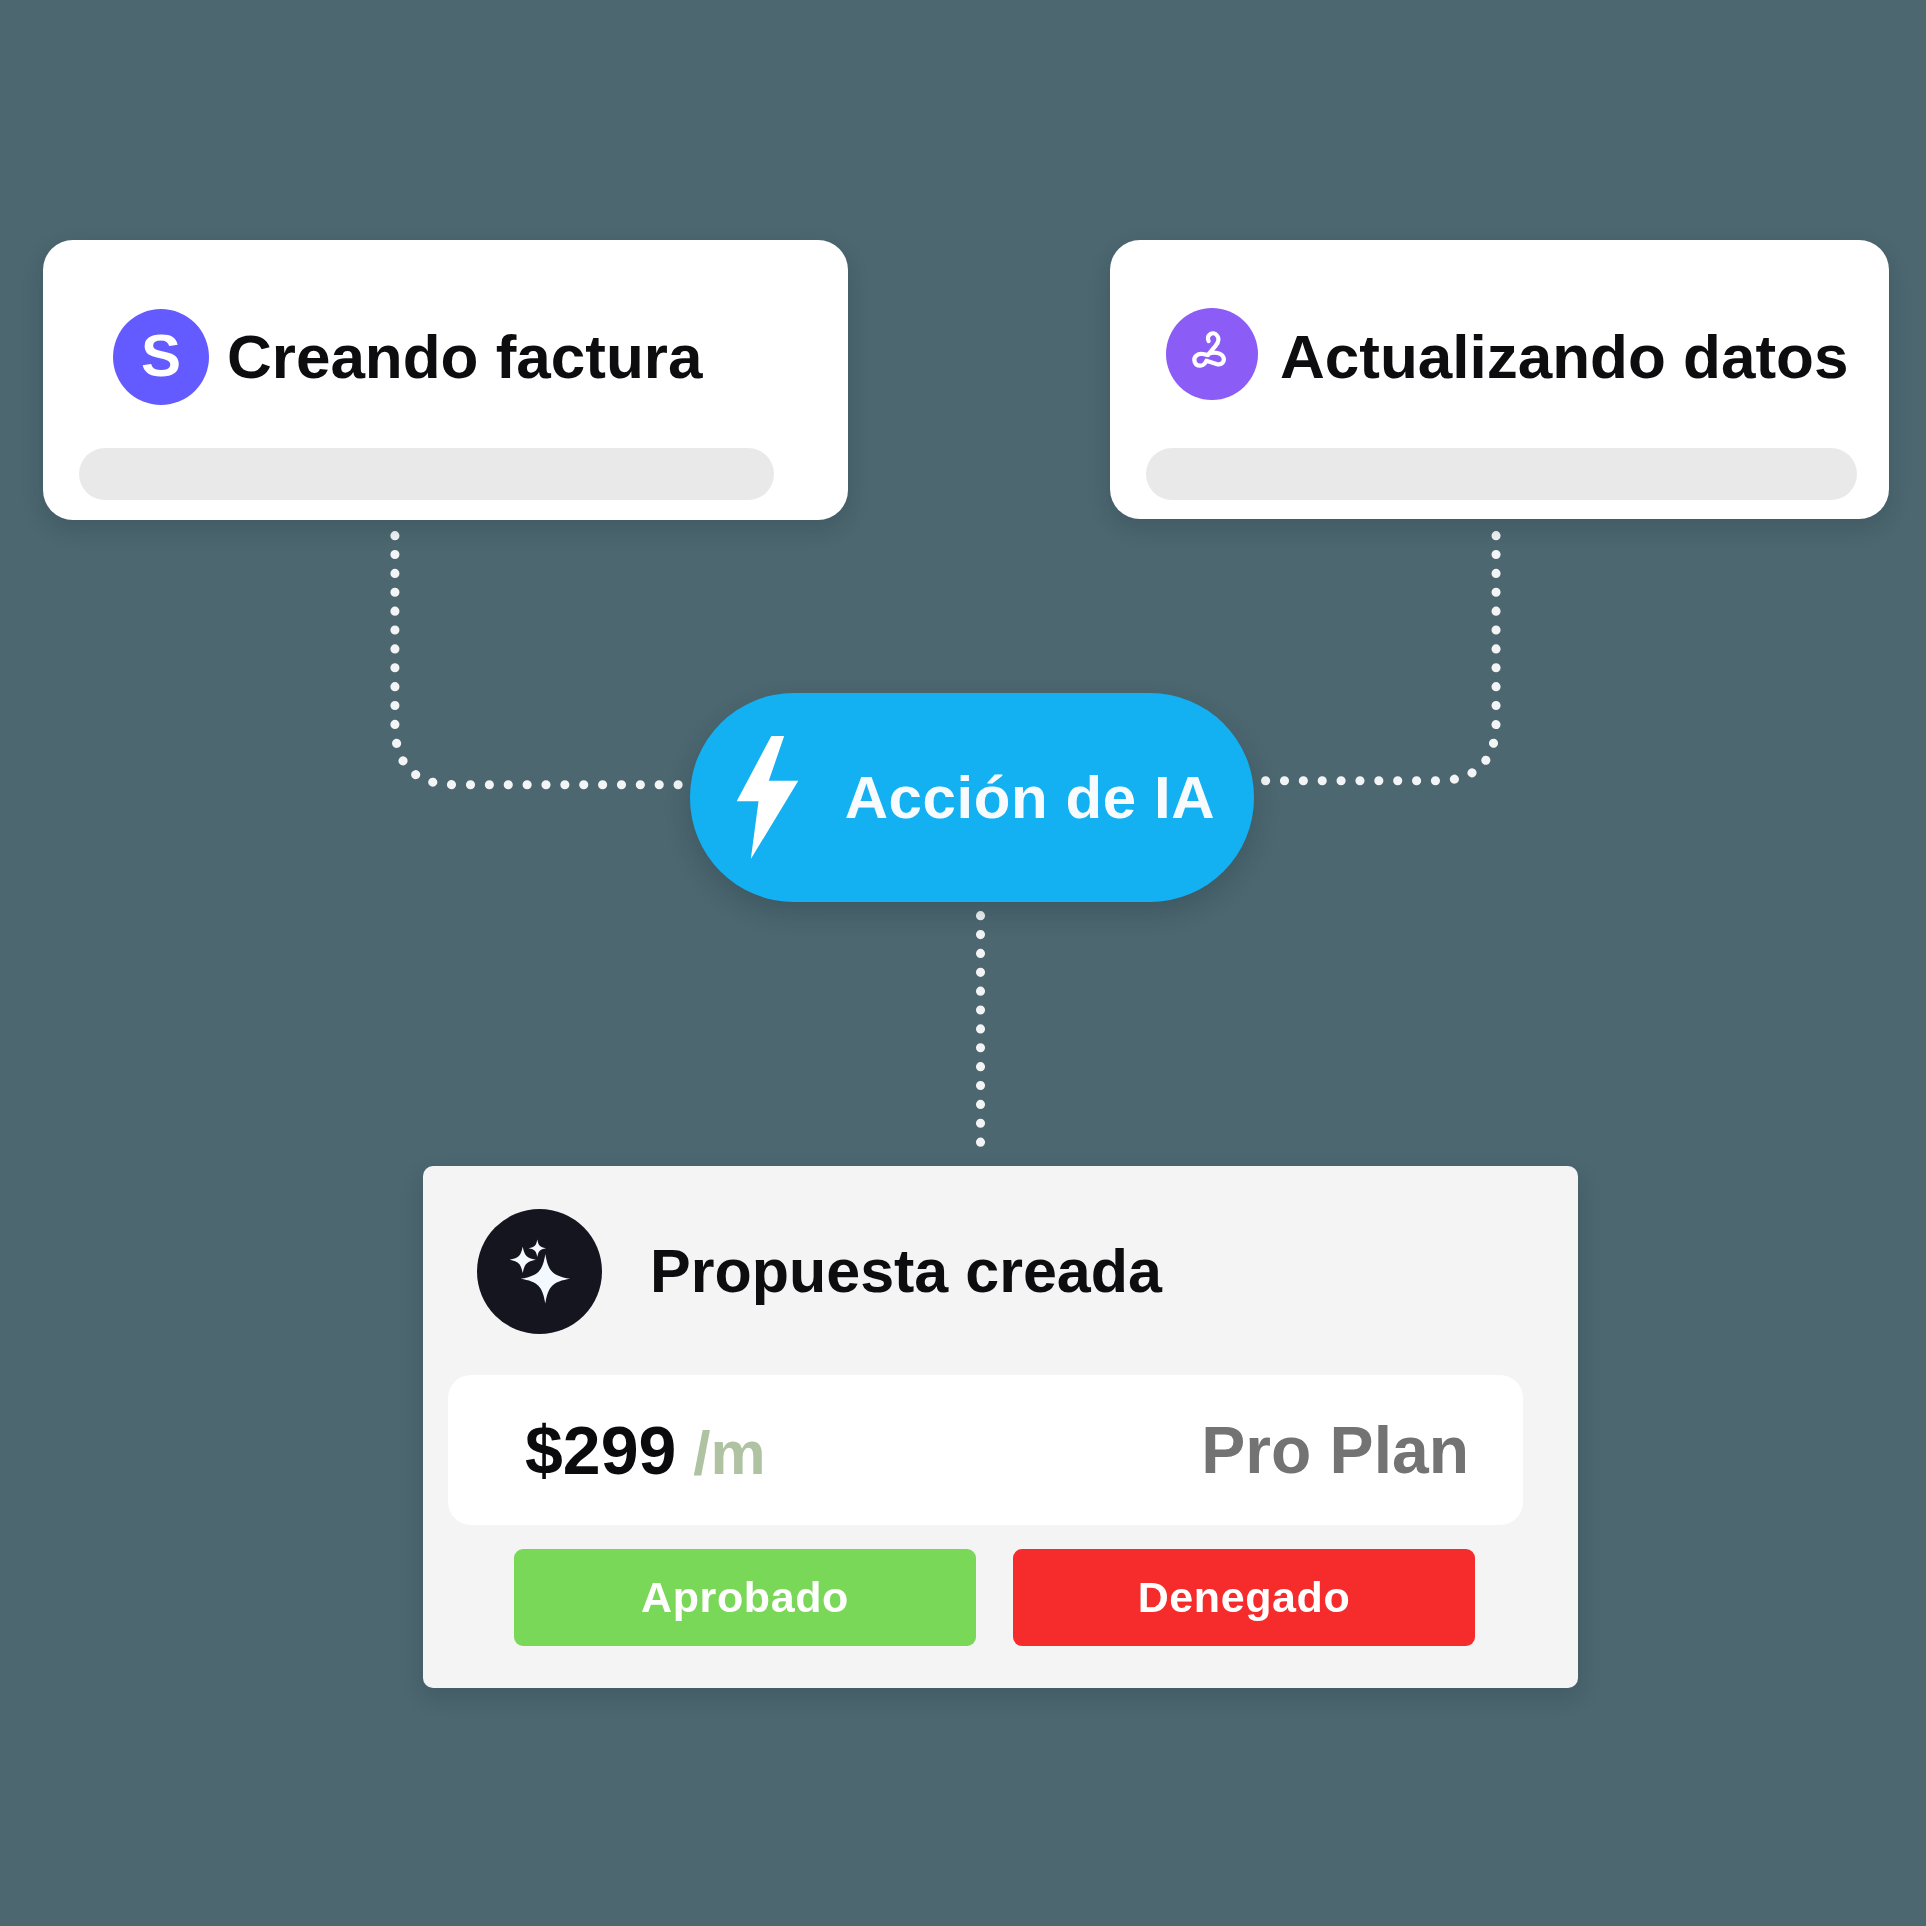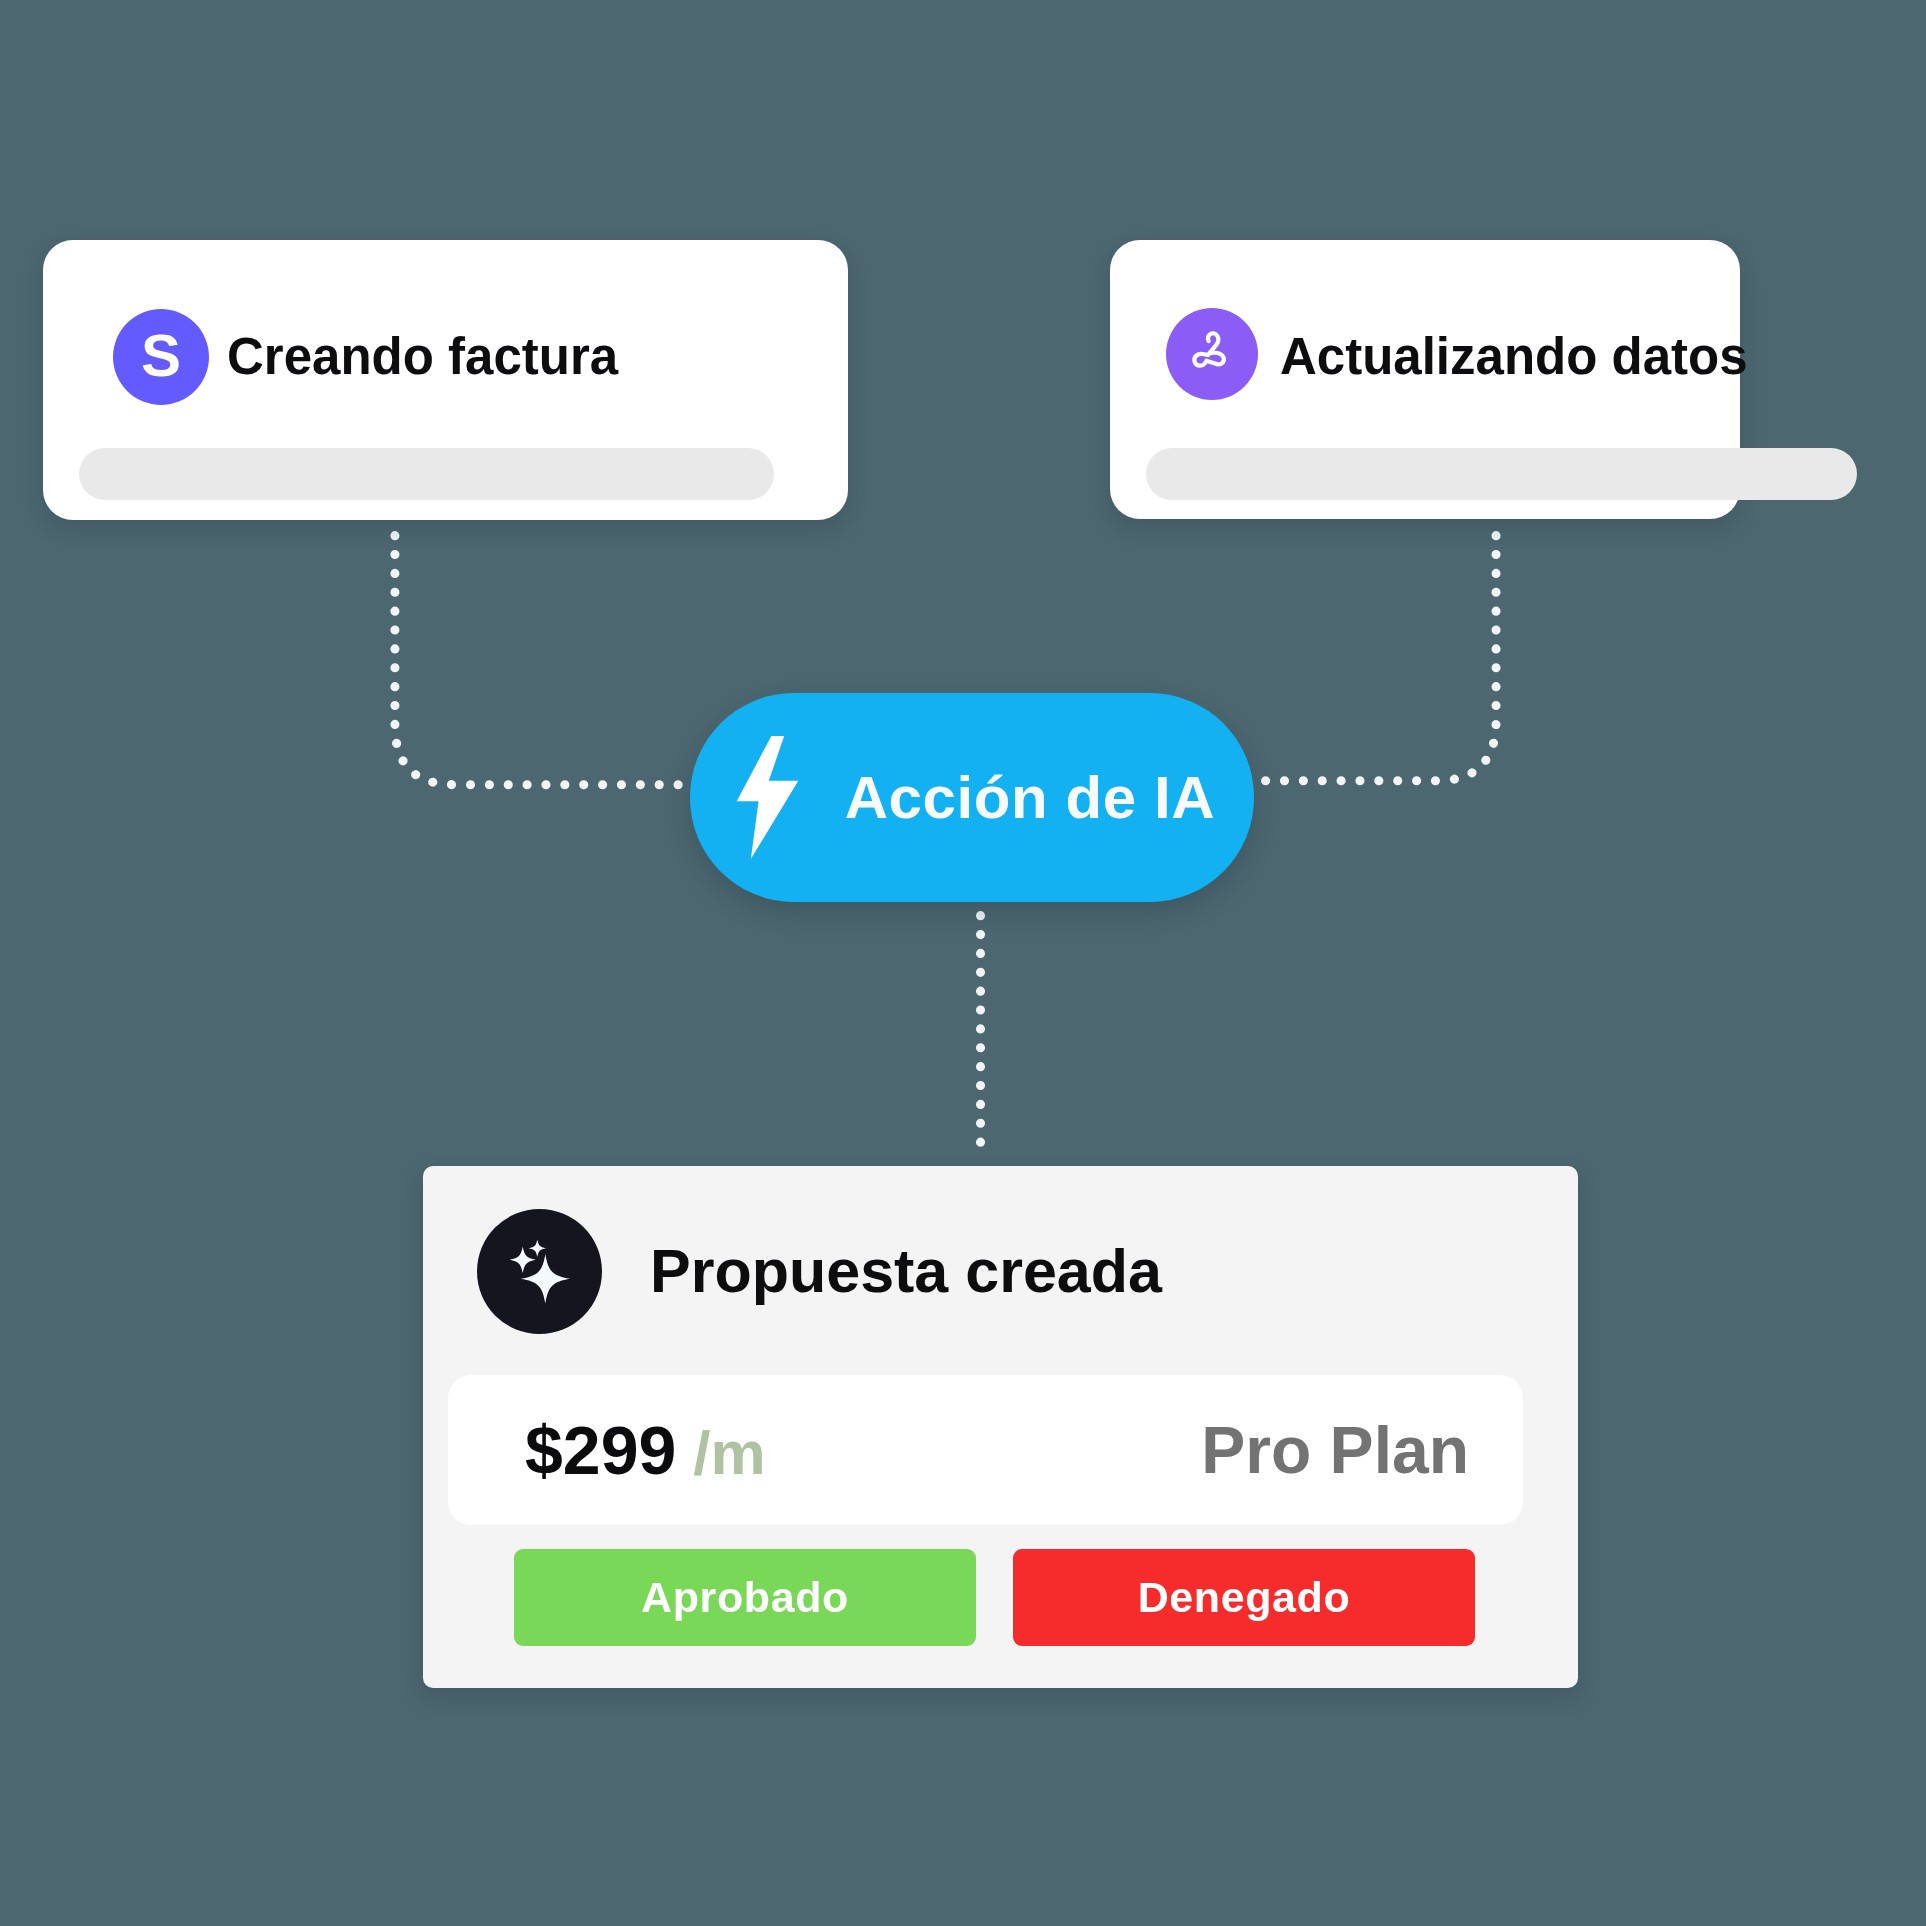--- a/index.html
+++ b/index.html
@@ -4,28 +4,28 @@
 <style>
   html,body{margin:0;padding:0;}
   body{font-family:"Liberation Sans", sans-serif;}
   #canvas{position:relative;width:1926px;height:1926px;overflow:hidden;}
   .connectors{position:absolute;left:0;top:0;width:1926px;height:1926px;}
   .connectors path{fill:none;stroke:#F2F4F5;stroke-width:14;stroke-linecap:round;stroke-dasharray:0.1 29;}
 
   .card{position:absolute;background:#ffffff;border-radius:30px;
         box-shadow:0 9px 22px rgba(10,25,35,0.16);}
   .card-top-left{left:43px;top:240px;width:805px;height:280px;}
-  .card-top-right{left:1110px;top:240px;width:630px;height:279px;}
+  .card-top-right{left:1110px;top:240px;width:779px;height:279px;}
 
   .node-icon{position:absolute;border-radius:50%;display:flex;align-items:center;justify-content:center;}
   .card-top-left .node-icon{left:70px;top:69px;width:96px;height:96px;}
   .card-top-right .node-icon{left:56px;top:68px;width:92px;height:92px;}
   .stripe-letter{color:#fff;font-size:60px;font-weight:800;line-height:1;transform:translateY(-1.3px);}
 
-  .node-title{position:absolute;font-size:51px;font-weight:700;color:#0d0d0f;white-space:nowrap;
+  .node-title{position:absolute;font-size:62px;font-weight:700;color:#0d0d0f;white-space:nowrap;
               top:0;height:233px;display:flex;align-items:center;}
   .card-top-left .node-title{left:184px;}
   .card-top-right .node-title{left:170px;}
 
   .progress-bar{position:absolute;left:36px;top:208px;height:52px;border-radius:26px;}
   .card-top-left .progress-bar{width:695px;}
   .card-top-right .progress-bar{width:711px;}
 
   .pill{position:absolute;left:690px;top:693px;width:564px;height:209px;border-radius:104px;
         display:flex;align-items:center;justify-content:center;gap:39px;

